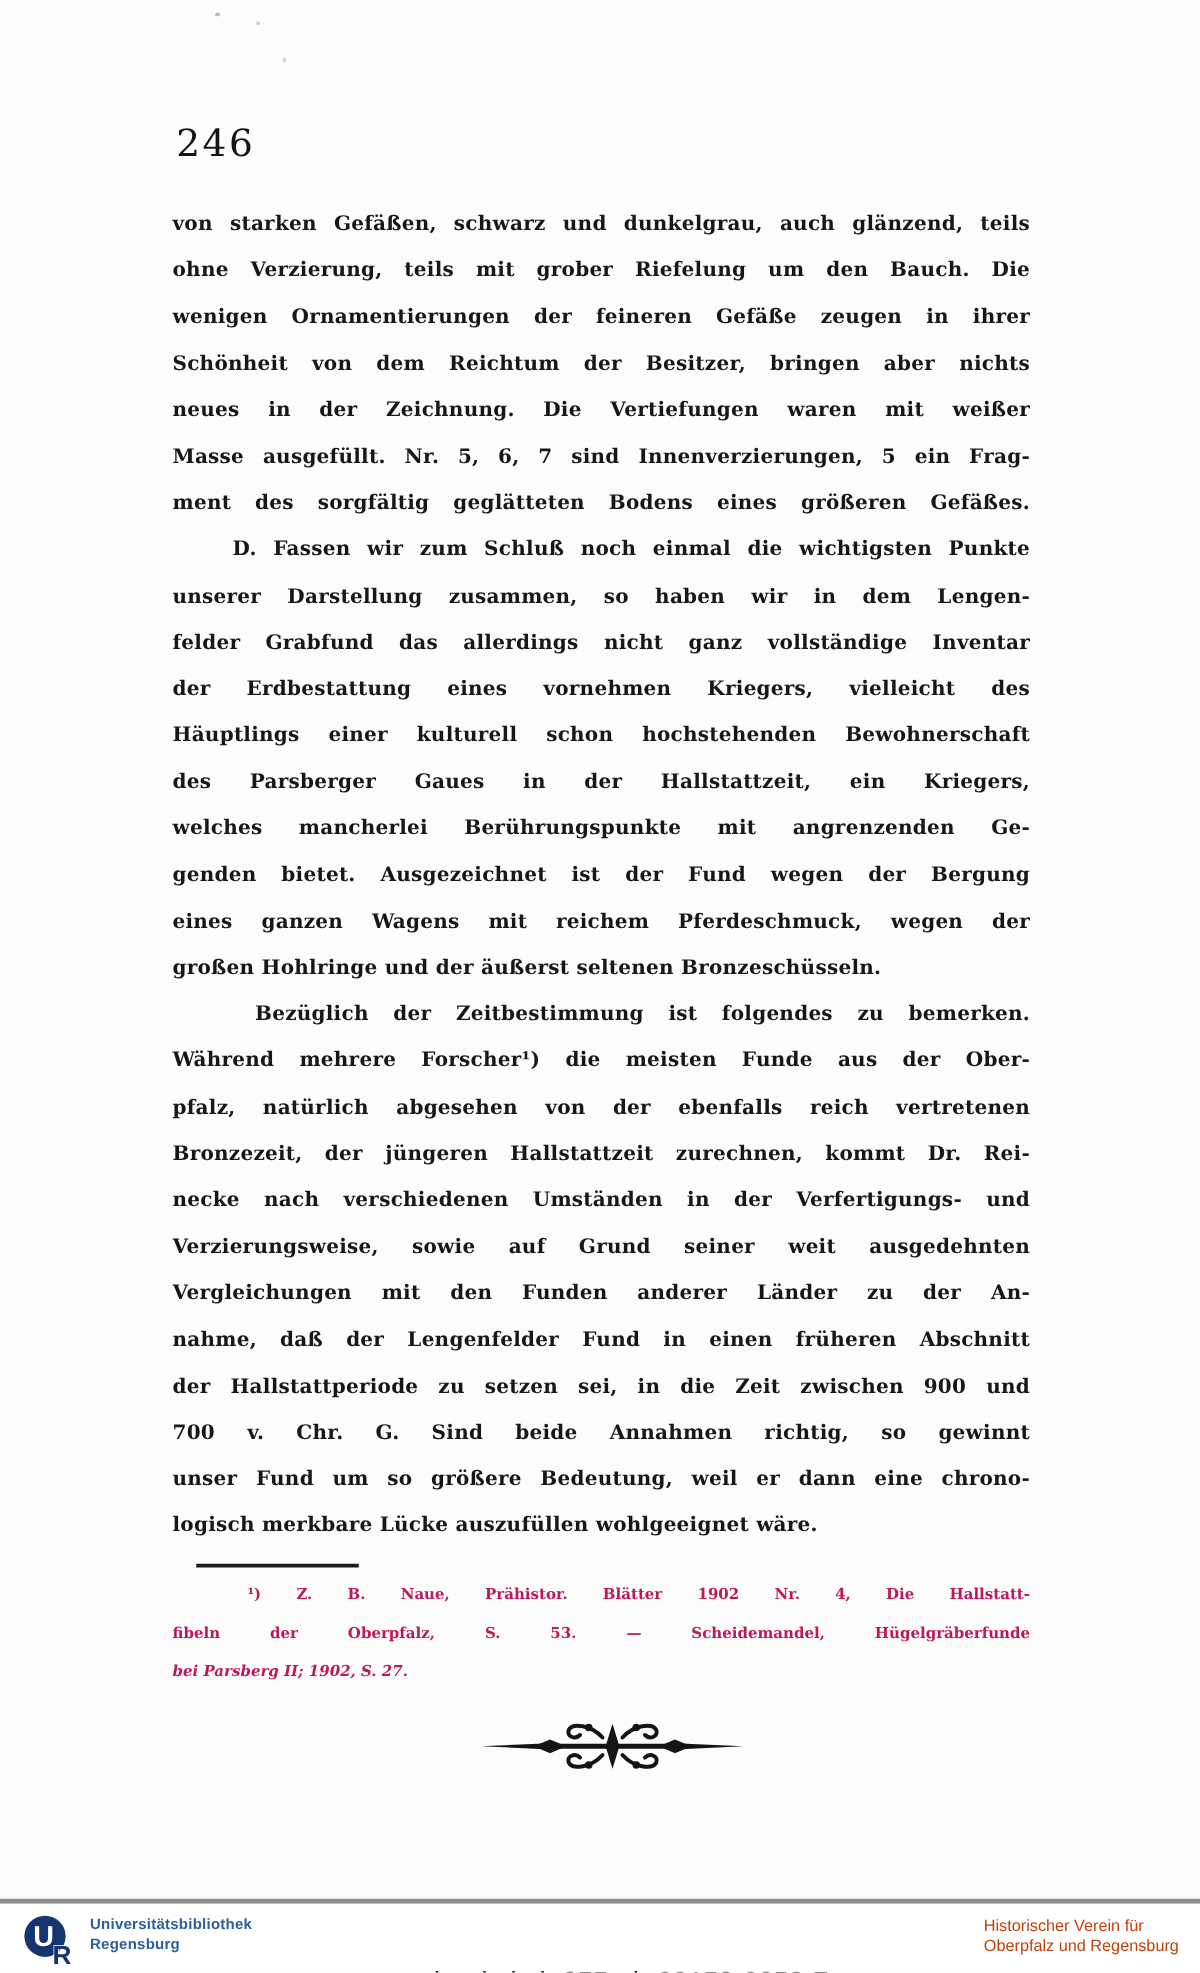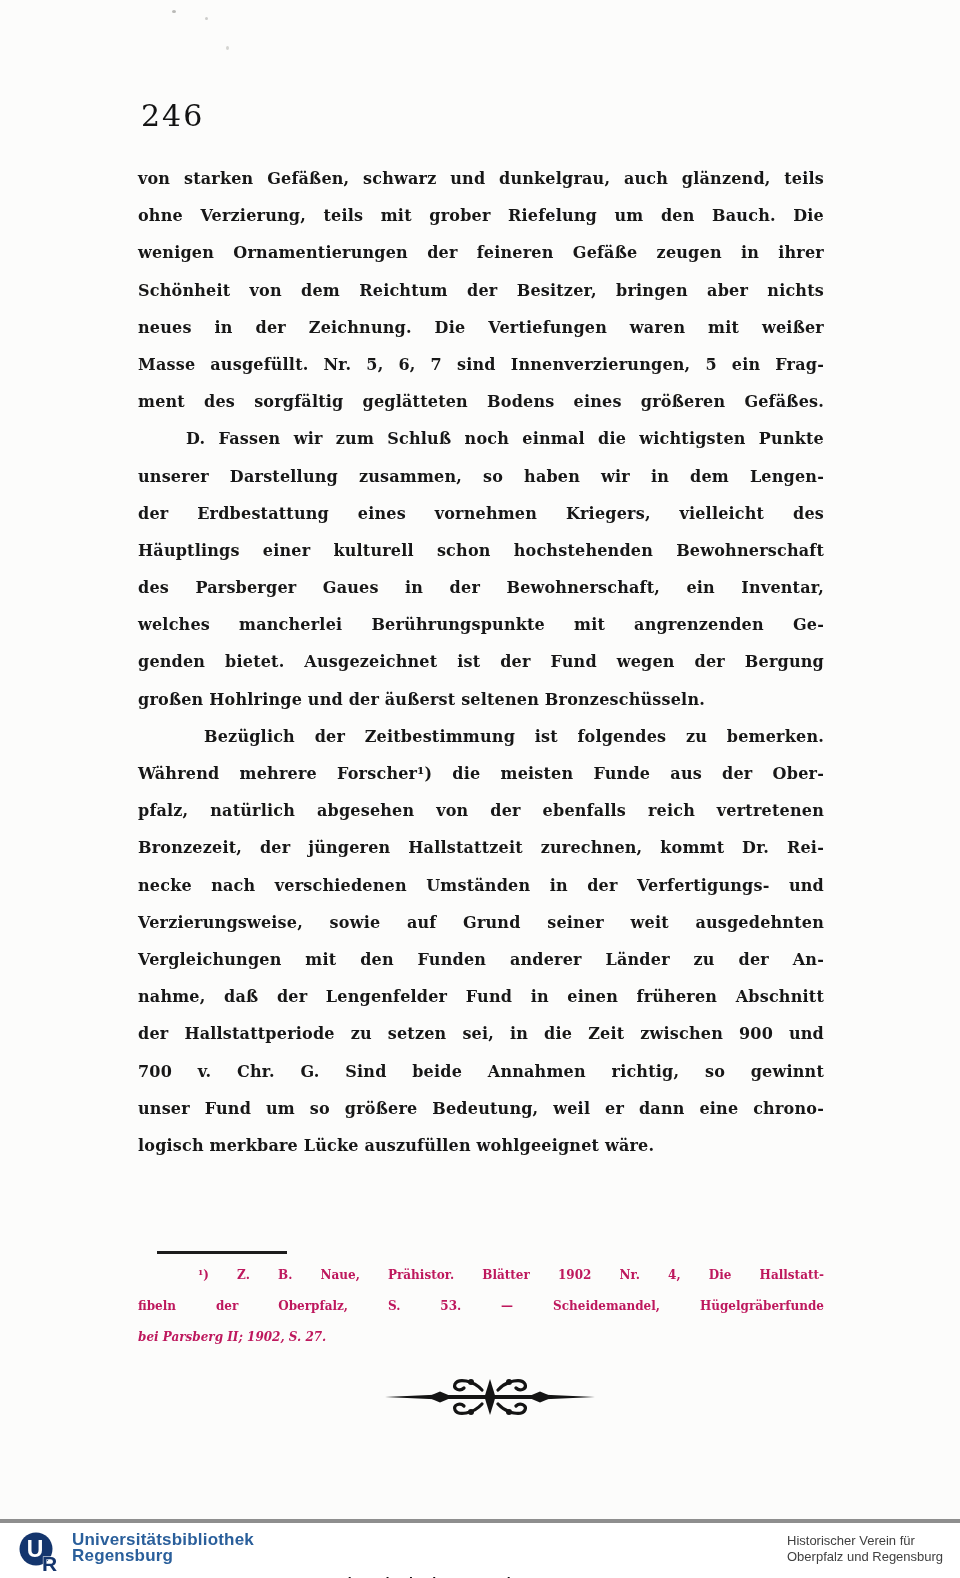--- a/index.html
+++ b/index.html
@@ -54,30 +54,30 @@
     position: absolute; left: 0; top: 1519px; width: 960px; height: 4px;
     background: #8e8e8e;
   }
   .footer-area {
     position: absolute; left: 0; top: 1523px; width: 960px; height: 55px;
     background: #ffffff; font-family: "Liberation Sans", sans-serif;
   }
   .ur-logo { position: absolute; left: 16px; top: 7px; }
   .logo-text {
     position: absolute; left: 72px; top: 9px;
-    color: #2a5f9b; font-size: 17px; line-height: 15.5px; font-weight: 600;
+    color: #2a5f9b; font-size: 12px; line-height: 15.5px; font-weight: 600;
     letter-spacing: 0.2px;
   }
   .urn-text {
     position: absolute; left: 0; top: 14px; width: 960px;
     text-align: center; font-size: 22px; color: #111111; margin-top: 36px;
   }
   .credit-text {
     position: absolute; left: 787px; top: 10px;
-    font-size: 13px; line-height: 15.5px; color: #404040;
+    font-size: 13px; line-height: 15.5px; color: #c2410c;
   }
 </style>
 </head>
 <body>
 
 <div class="canvas">
 
   <div class="speck s1"></div>
   <div class="speck s2"></div>
   <div class="speck s3"></div>
@@ -88,25 +88,27 @@
 
   <div class="bodyline">von starken Gefäßen, schwarz und dunkelgrau, auch glänzend, teils</div>
       <div class="bodyline">ohne Verzierung, teils mit grober Riefelung um den Bauch. Die</div>
       <div class="bodyline">wenigen Ornamentierungen der feineren Gefäße zeugen in ihrer</div>
       <div class="bodyline">Schönheit von dem Reichtum der Besitzer, bringen aber nichts</div>
       <div class="bodyline">neues in der Zeichnung. Die Vertiefungen waren mit weißer</div>
       <div class="bodyline">Masse ausgefüllt. Nr. 5, 6, 7 sind Innenverzierungen, 5 ein Frag-</div>
       <div class="bodyline">ment des sorgfältig geglätteten Bodens eines größeren Gefäßes.</div>
       <div class="bodyline" data-indent="1">D. Fassen wir zum Schluß noch einmal die wichtigsten Punkte</div>
       <div class="bodyline">unserer Darstellung zusammen, so haben wir in dem Lengen-</div>
+      <div class="bodyline">felder Grabfund das allerdings nicht ganz vollständige Inventar</div>
       <div class="bodyline">der Erdbestattung eines vornehmen Kriegers, vielleicht des</div>
       <div class="bodyline">Häuptlings einer kulturell schon hochstehenden Bewohnerschaft</div>
-      <div class="bodyline">des Parsberger Gaues in der Bewohnerschaft, ein Inventar,</div>
+      <div class="bodyline">des Parsberger Gaues in der Hallstattzeit, ein Kriegers,</div>
       <div class="bodyline">welches mancherlei Berührungspunkte mit angrenzenden Ge-</div>
       <div class="bodyline">genden bietet. Ausgezeichnet ist der Fund wegen der Bergung</div>
+      <div class="bodyline">eines ganzen Wagens mit reichem Pferdeschmuck, wegen der</div>
       <div class="bodyline" data-justify="false">großen Hohlringe und der äußerst seltenen Bronzeschüsseln.</div>
       <div class="bodyline" data-indent="2">Bezüglich der Zeitbestimmung ist folgendes zu bemerken.</div>
       <div class="bodyline">Während mehrere Forscher¹) die meisten Funde aus der Ober-</div>
       <div class="bodyline">pfalz, natürlich abgesehen von der ebenfalls reich vertretenen</div>
       <div class="bodyline">Bronzezeit, der jüngeren Hallstattzeit zurechnen, kommt Dr. Rei-</div>
       <div class="bodyline">necke nach verschiedenen Umständen in der Verfertigungs- und</div>
       <div class="bodyline">Verzierungsweise, sowie auf Grund seiner weit ausgedehnten</div>
       <div class="bodyline">Vergleichungen mit den Funden anderer Länder zu der An-</div>
       <div class="bodyline">nahme, daß der Lengenfelder Fund in einen früheren Abschnitt</div>
       <div class="bodyline">der Hallstattperiode zu setzen sei, in die Zeit zwischen 900 und</div>

